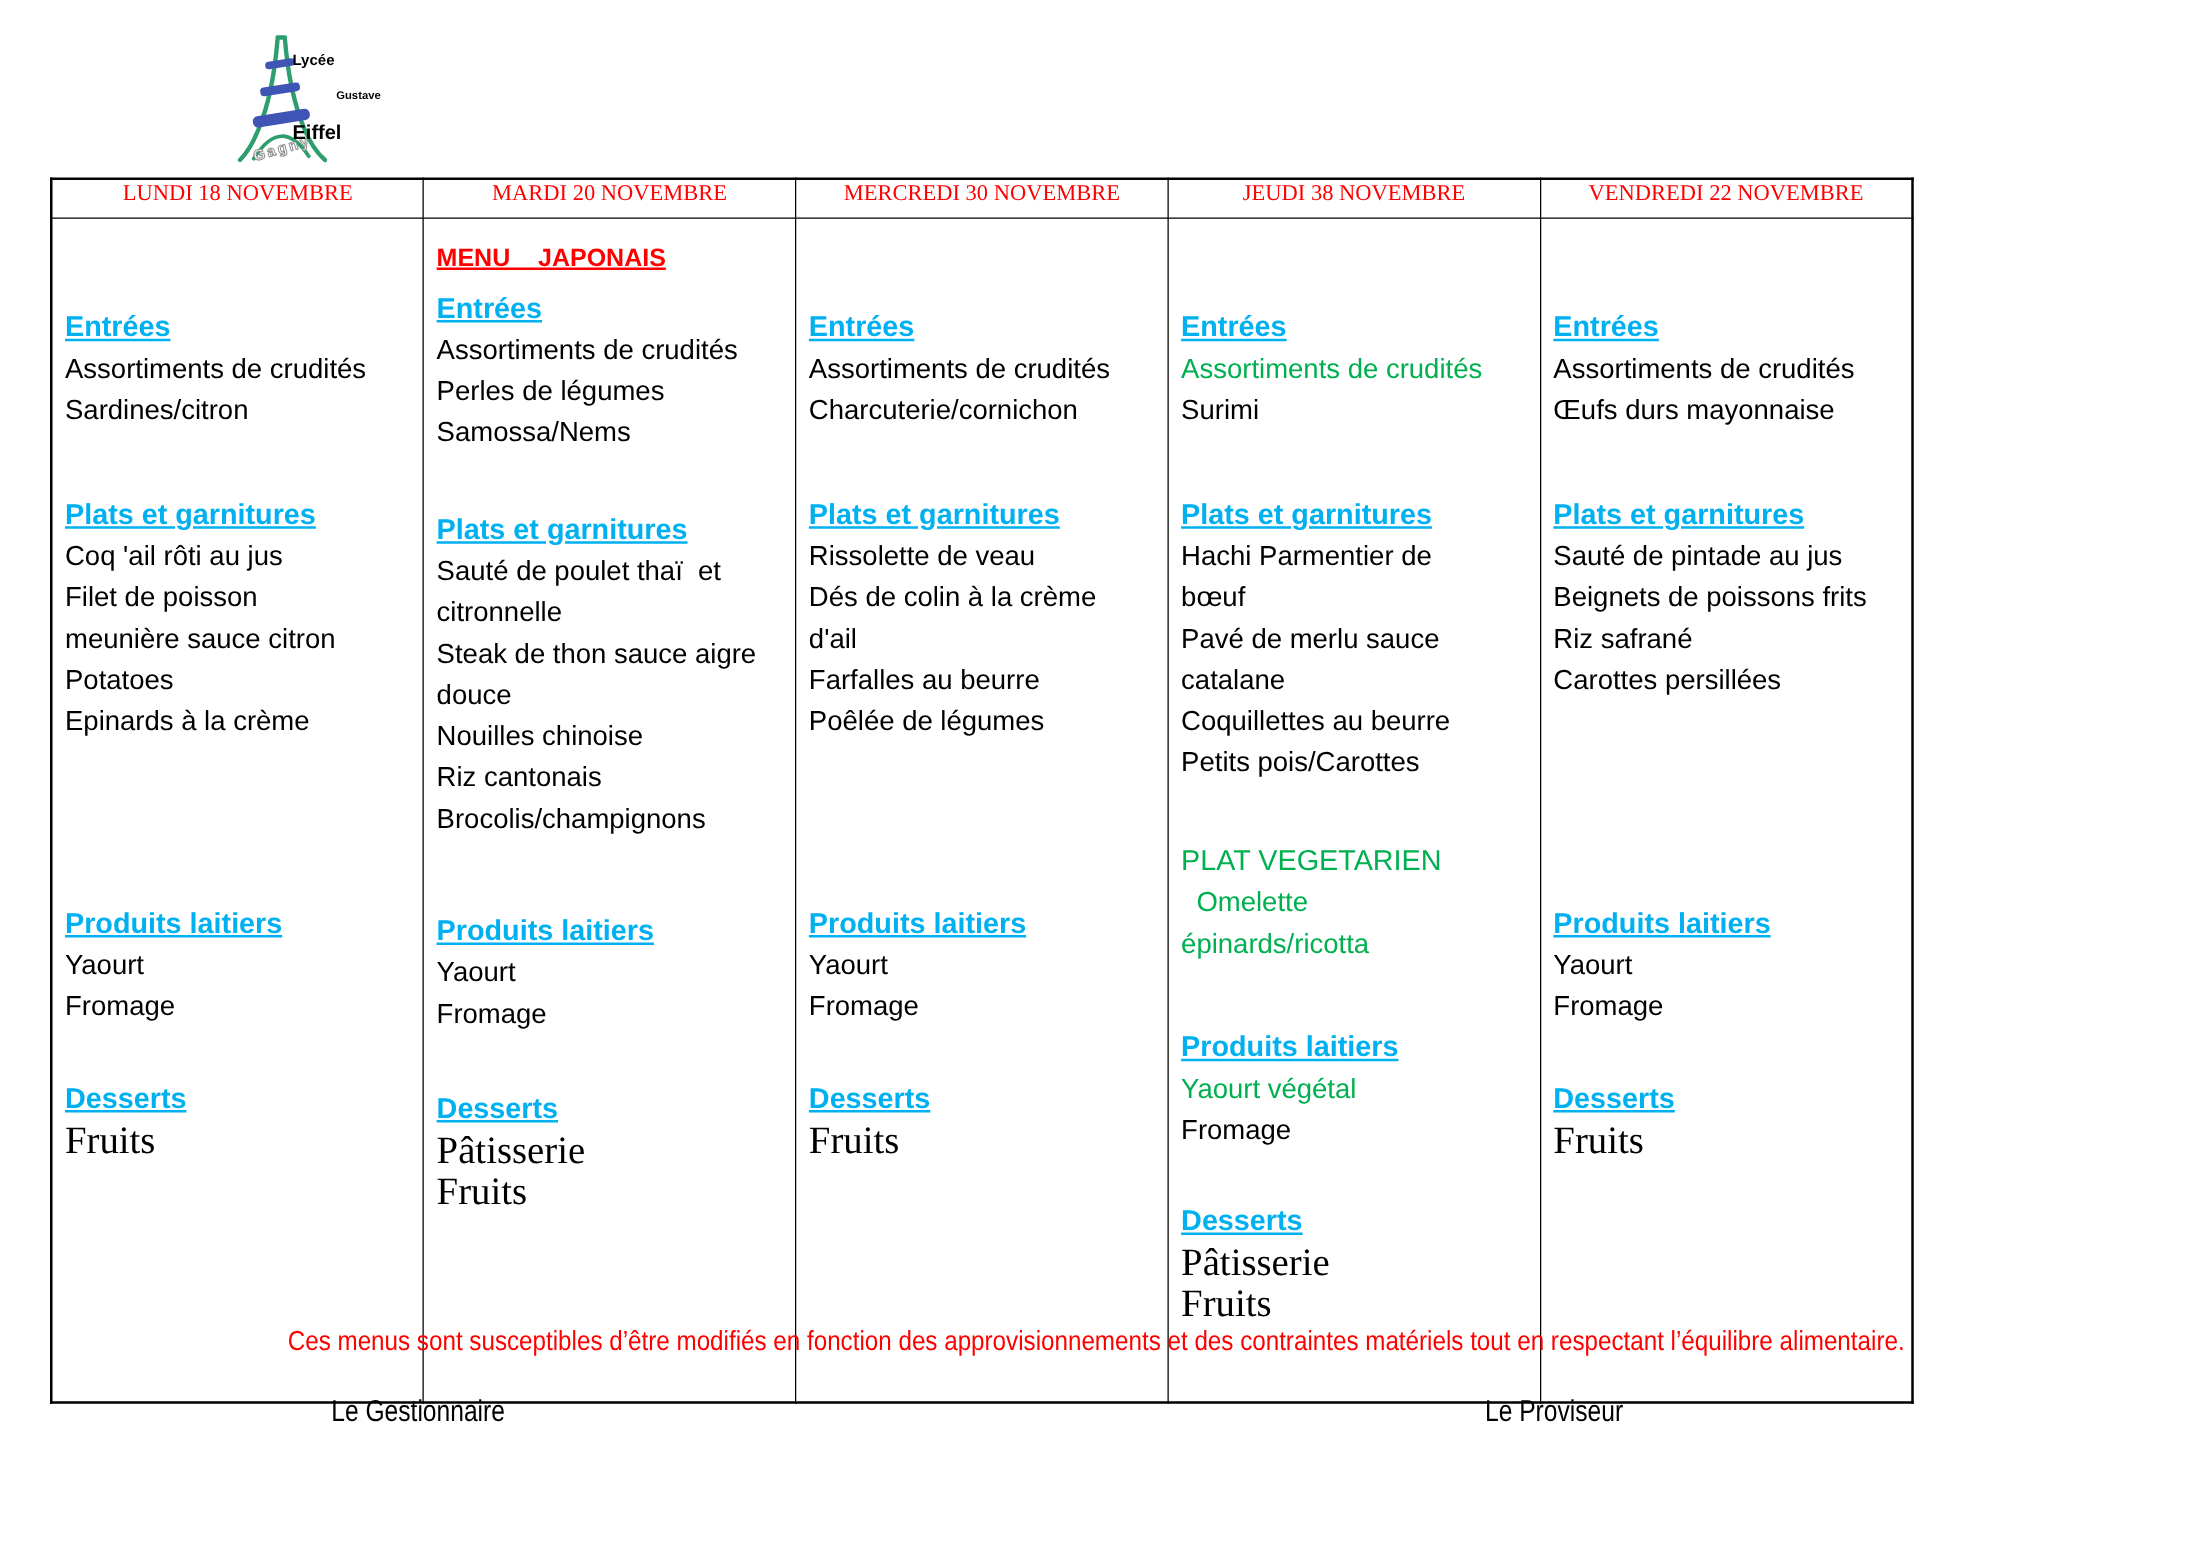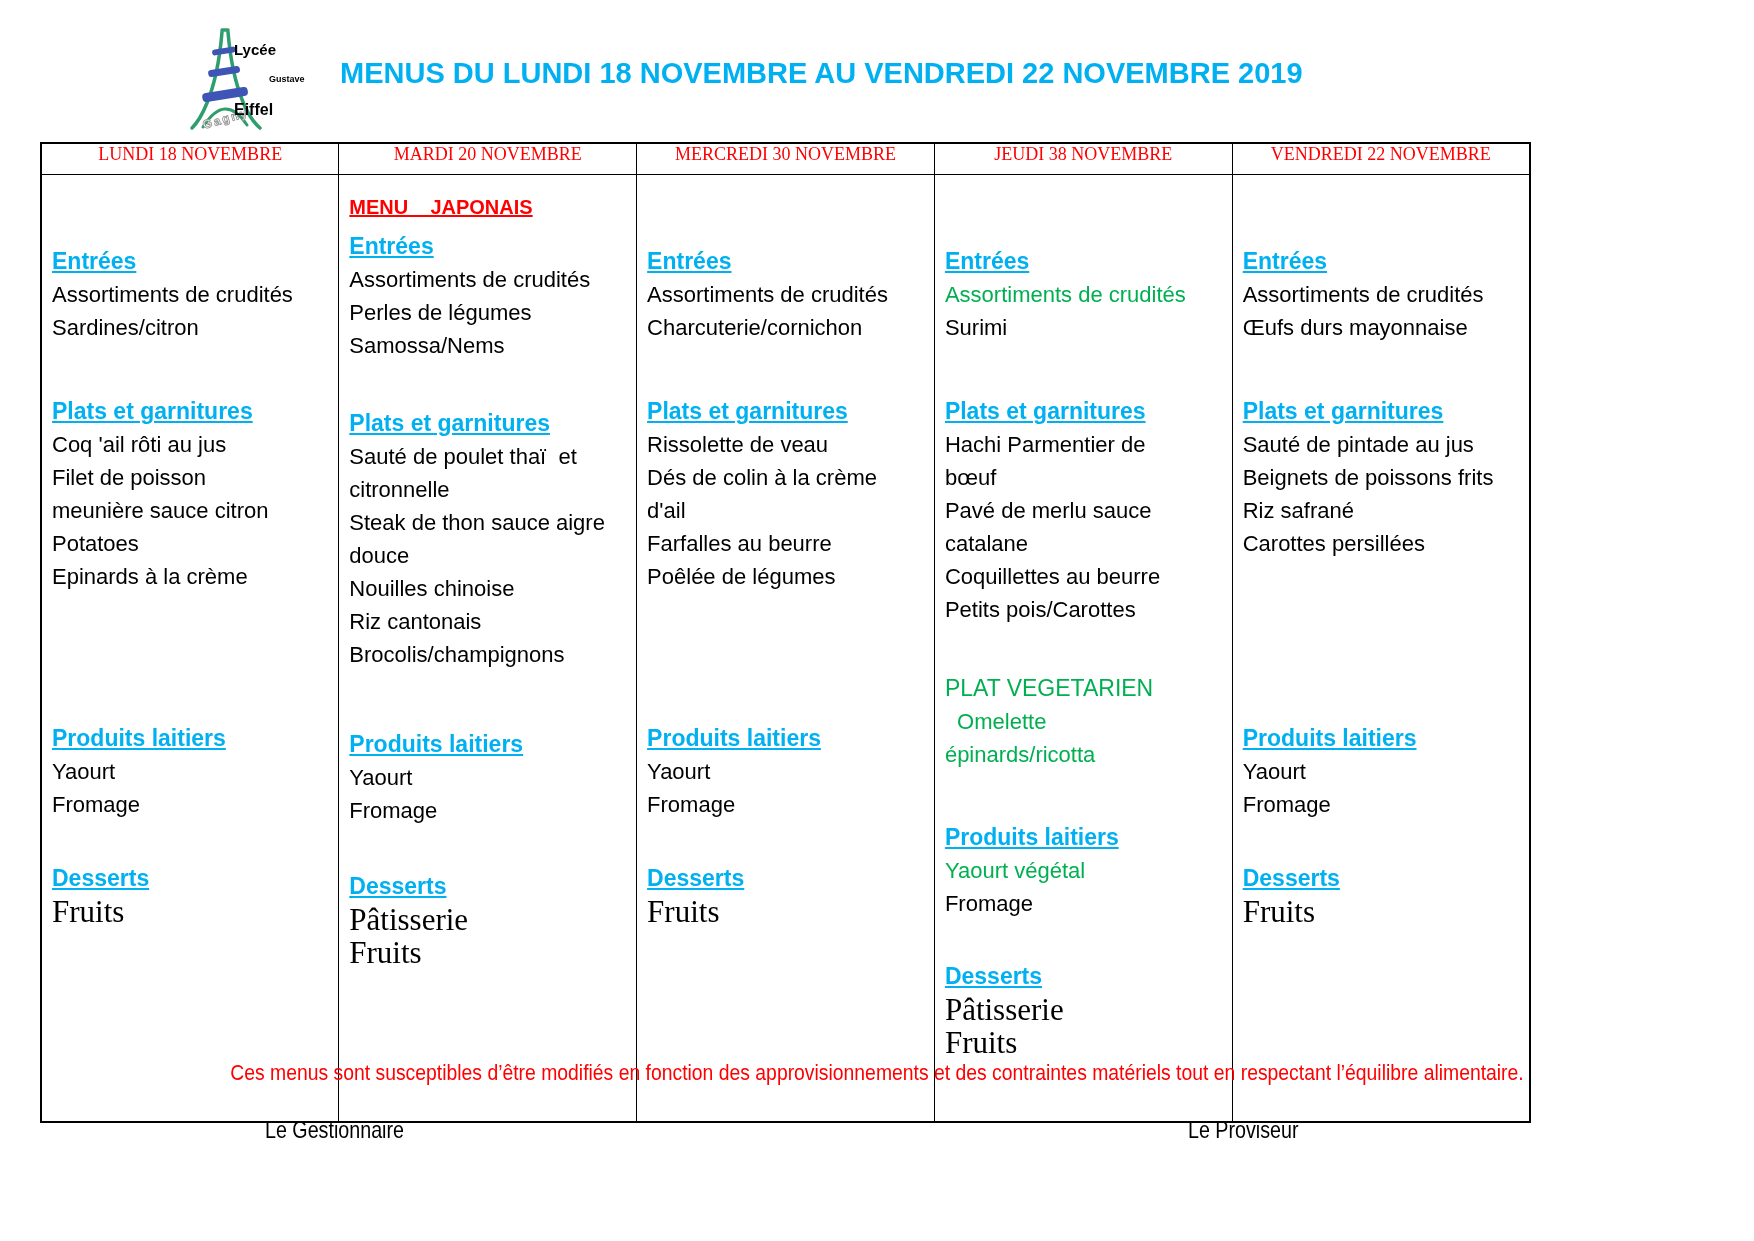--- a/index.html
+++ b/index.html
@@ -5,21 +5,21 @@
   html,body{margin:0;padding:0;background:#fff;}
   #page{position:relative;width:1754px;height:1241px;background:#fff;overflow:hidden;
         font-family:"Liberation Sans",sans-serif;color:var(--ink,#000);}
 
   
   #title{position:absolute;left:340px;top:57px;font-size:29px;font-weight:bold;
          color:var(--accent,#00B0F0);letter-spacing:0px;}
   #logo{position:absolute;left:188px;top:26px;width:150px;height:108px;}
   #logo svg{position:absolute;left:0;top:0;}
   .logo-text{position:absolute;left:46px;top:16px;line-height:1;}
-  .logo-l1{font-size:15px;font-weight:bold;}
+  .logo-l1{font-size:12px;font-weight:bold;}
   .logo-l2{font-size:9px;font-weight:bold;margin-top:18px;padding-left:35px;}
   .logo-l3{font-size:16px;font-weight:bold;margin-top:18px;}
 
   
   #menu-table{position:absolute;left:40px;top:142px;width:1491px;border-collapse:collapse;
               table-layout:fixed;border:2px solid #000;}
   #menu-table th,#menu-table td{border:1px solid #000;padding:0;vertical-align:top;}
   th.day-header{height:30px;font-family:"Liberation Serif",serif;font-weight:normal;
                 font-size:18px;color:var(--red,#FF0000);text-align:center;vertical-align:middle;}
   .cell{height:876px;overflow:hidden;padding-left:10px;padding-right:2px;}
@@ -62,21 +62,20 @@
       </g>
       <text class="gagny" x="16" y="103" transform="rotate(-16 16 103)">Gagny</text>
     </svg>
     <div class="logo-text">
       <div class="logo-l1">Lycée</div>
       <div class="logo-l2">Gustave</div>
       <div class="logo-l3">Eiffel</div>
     </div>
   </div>
 
-  <div id="title">MENUS DU LUNDI 18 NOVEMBRE AU VENDREDI 22 NOVEMBRE 2019</div>
 
   <table id="menu-table">
     <thead>
       <tr>
         <th class="day-header">LUNDI 18 NOVEMBRE</th>
         <th class="day-header">MARDI 20 NOVEMBRE</th>
         <th class="day-header">MERCREDI 30 NOVEMBRE</th>
         <th class="day-header">JEUDI 38 NOVEMBRE</th>
         <th class="day-header">VENDREDI 22 NOVEMBRE</th>
       </tr>

